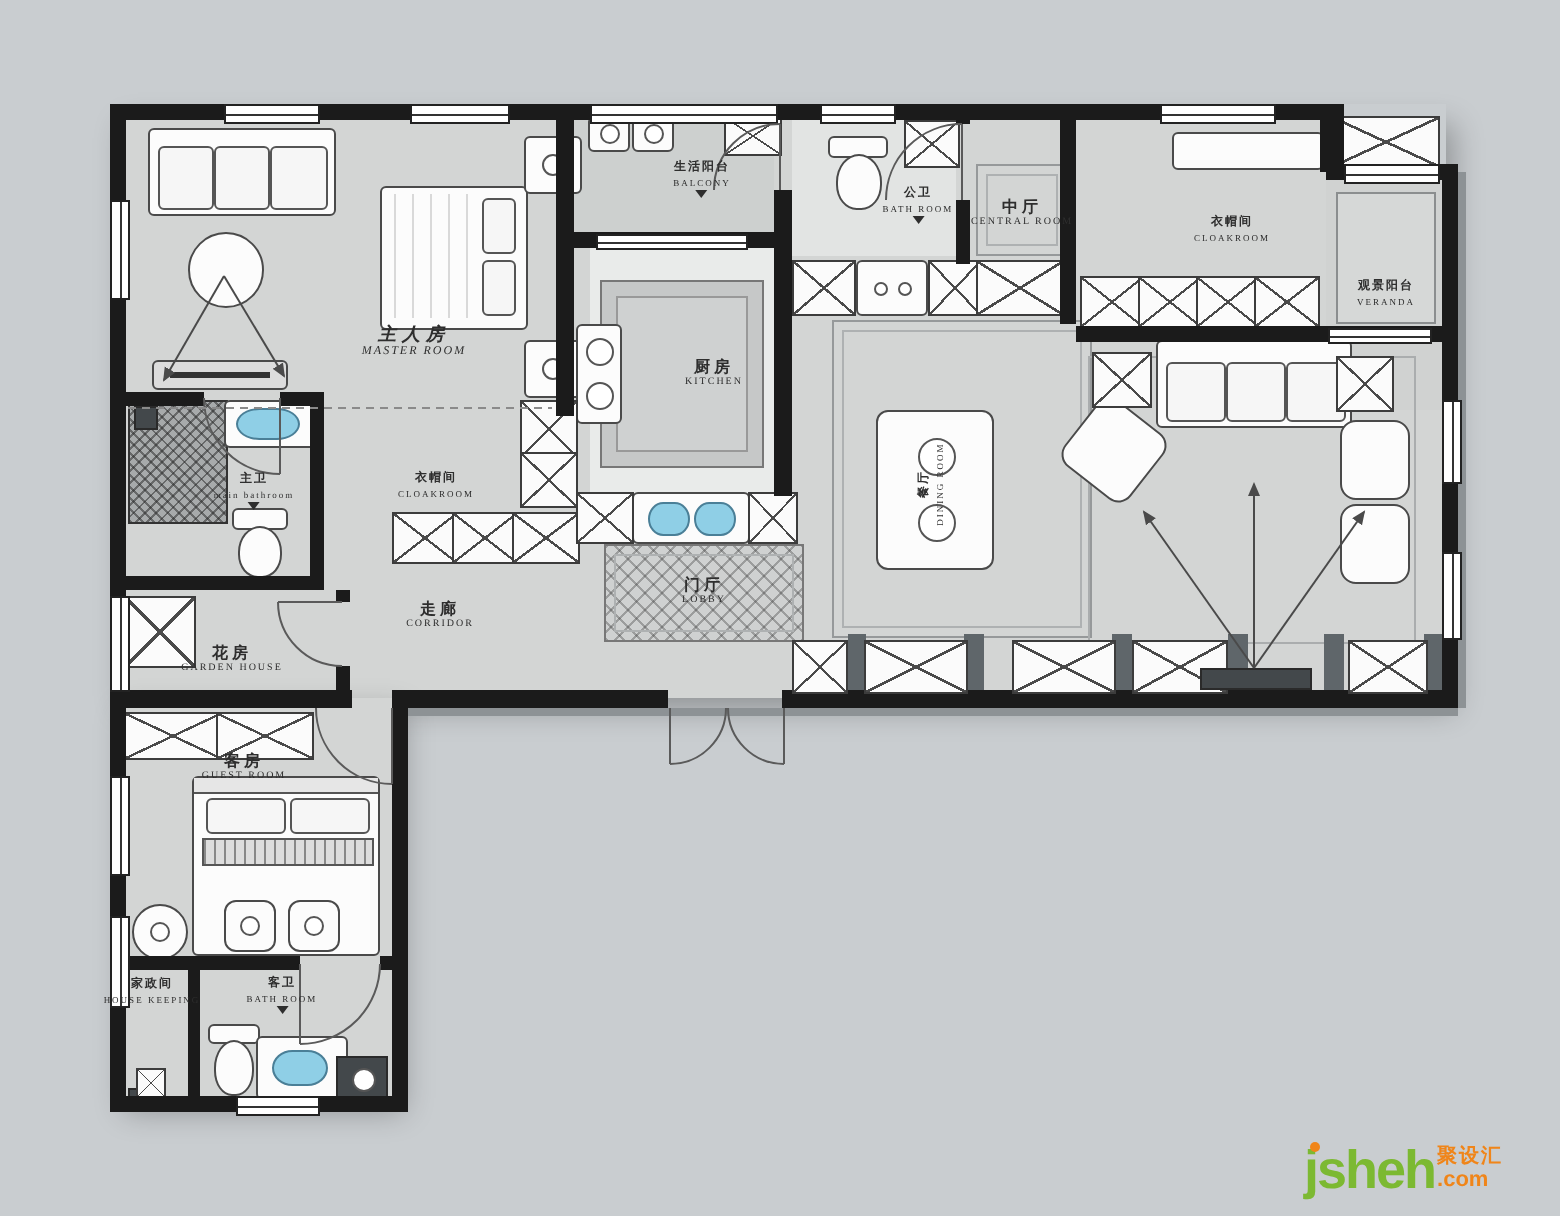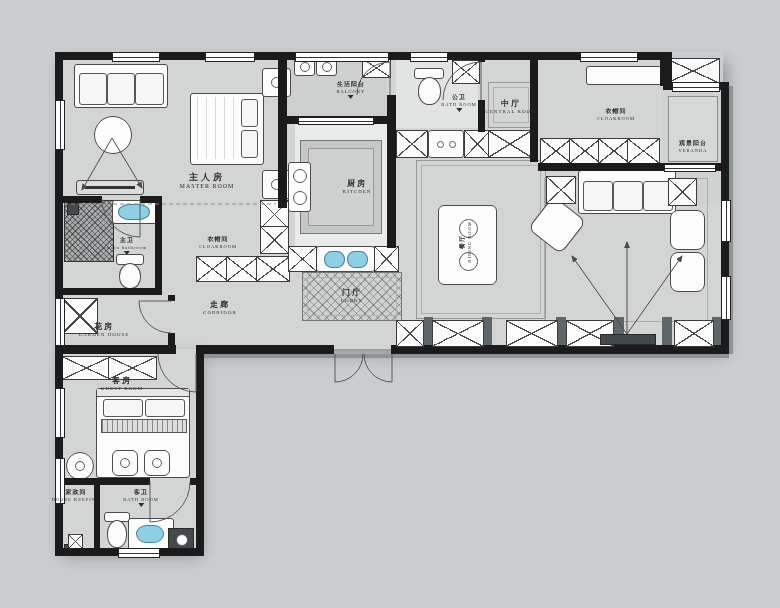--- a/index.html
+++ b/index.html
@@ -301,34 +301,34 @@
       <line x1="627" y1="334" x2="572" y2="256" marker-end="url(#ah)"></line>
       <line x1="627" y1="334" x2="627" y2="242" marker-end="url(#ah)"></line>
       <line x1="627" y1="334" x2="682" y2="256" marker-end="url(#ah)"></line>
     </g>
     <g stroke="#4a4a4a" stroke-width="1" fill="none">
       <line x1="112" y1="138" x2="82" y2="190" marker-end="url(#ah)"></line>
       <line x1="112" y1="138" x2="142" y2="188" marker-end="url(#ah)"></line>
     </g>
   </svg>
 
-  <div class="lbl" style="left:207px;top:181px;">
+  <div class="lbl" style="left:207px;top:171px;font-style:italic;">
     <div class="cn">主人房</div>
     <div class="en">MASTER ROOM</div>
   </div>
   <div class="lbl xs" style="left:218px;top:243px;">
     <div class="cn">衣帽间</div>
     <div class="en">CLOAKROOM</div>
   </div>
   <div class="lbl xs" style="left:127px;top:246px;">
     <div class="cn">主卫</div>
     <div class="en">main bathroom</div>
     <div class="ptr"></div>
   </div>
-  <div class="lbl sm" style="left:104px;top:330px;">
+  <div class="lbl sm" style="left:116px;top:330px;">
     <div class="cn">花房</div>
     <div class="en">GARDEN HOUSE</div>
   </div>
   <div class="lbl sm" style="left:220px;top:308px;">
     <div class="cn">走廊</div>
     <div class="en">CORRIDOR</div>
   </div>
   <div class="lbl sm" style="left:352px;top:296px;">
     <div class="cn">门厅</div>
     <div class="en">LOBBY</div>
@@ -370,14 +370,22 @@
   <div class="lbl xs" style="left:141px;top:498px;">
     <div class="cn">客卫</div>
     <div class="en">BATH ROOM</div>
     <div class="ptr"></div>
   </div>
   <div class="lbl xs" style="left:76px;top:496px;">
     <div class="cn">家政间</div>
     <div class="en">HOUSE KEEPING</div>
   </div>
 
+  <div id="watermark">
+    <div id="wm-brand">jsheh</div>
+    <div id="wm-dot"></div>
+    <div id="wm-side">
+      <div id="wm-cn">聚设汇</div>
+      <div id="wm-tld">.com</div>
+    </div>
+  </div>
 
 </div>
 
 </body></html>

